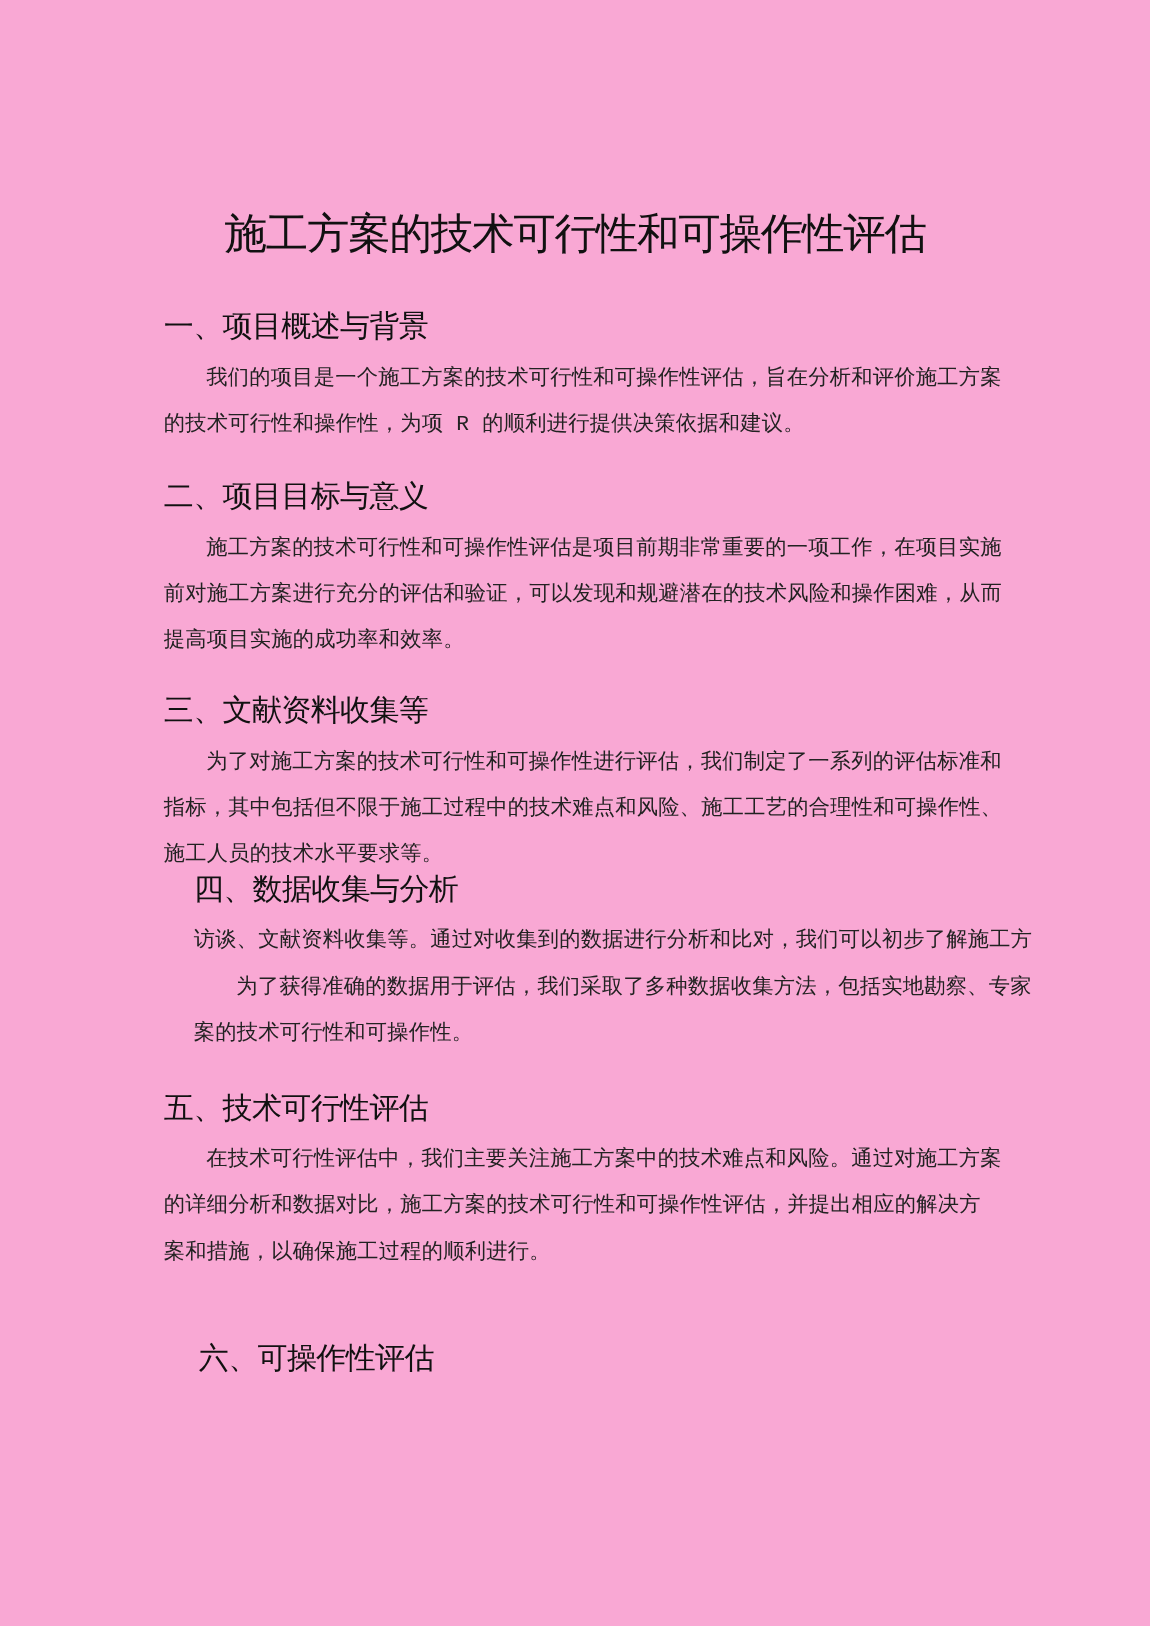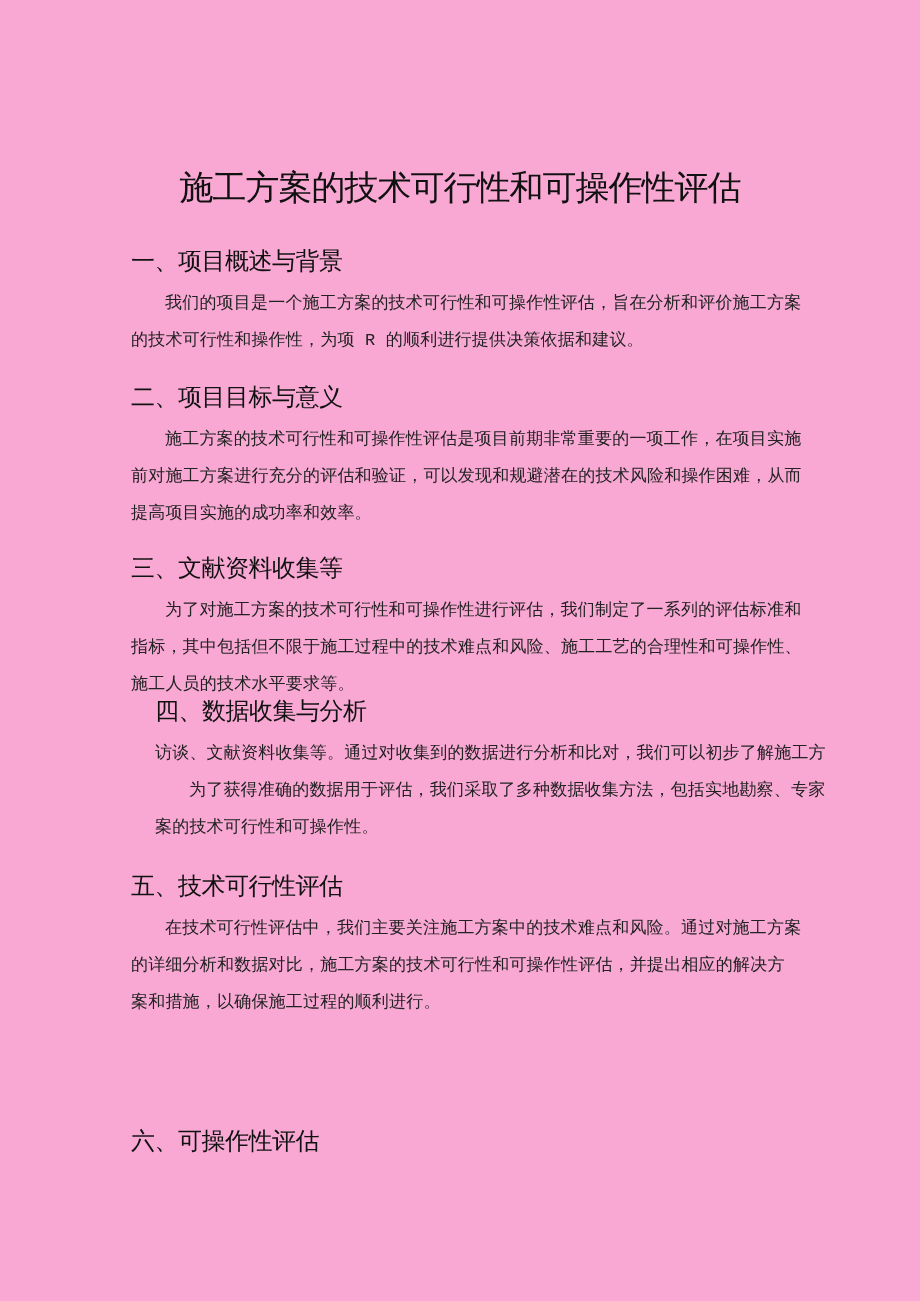--- a/index.html
+++ b/index.html
@@ -111,17 +111,17 @@
 
   <div class="section" style="top:872px;">
     <h2 class="heading">五、技术可行性评估</h2>
     <div class="para">
       <div class="line first">在技术可行性评估中，我们主要关注施工方案中的技术难点和风险。通过对施工方案</div>
       <div class="line">的详细分析和数据对比，施工方案的技术可行性和可操作性评估，并提出相应的解决方</div>
       <div class="line">案和措施，以确保施工过程的顺利进行。</div>
     </div>
   </div>
 
-  <div class="section" style="top:1127px;">
+  <div class="section" style="top:1072px;margin-left:28px;">
     <h2 class="heading">六、可操作性评估</h2>
   </div>
 
 </div>
 
 </body></html>

